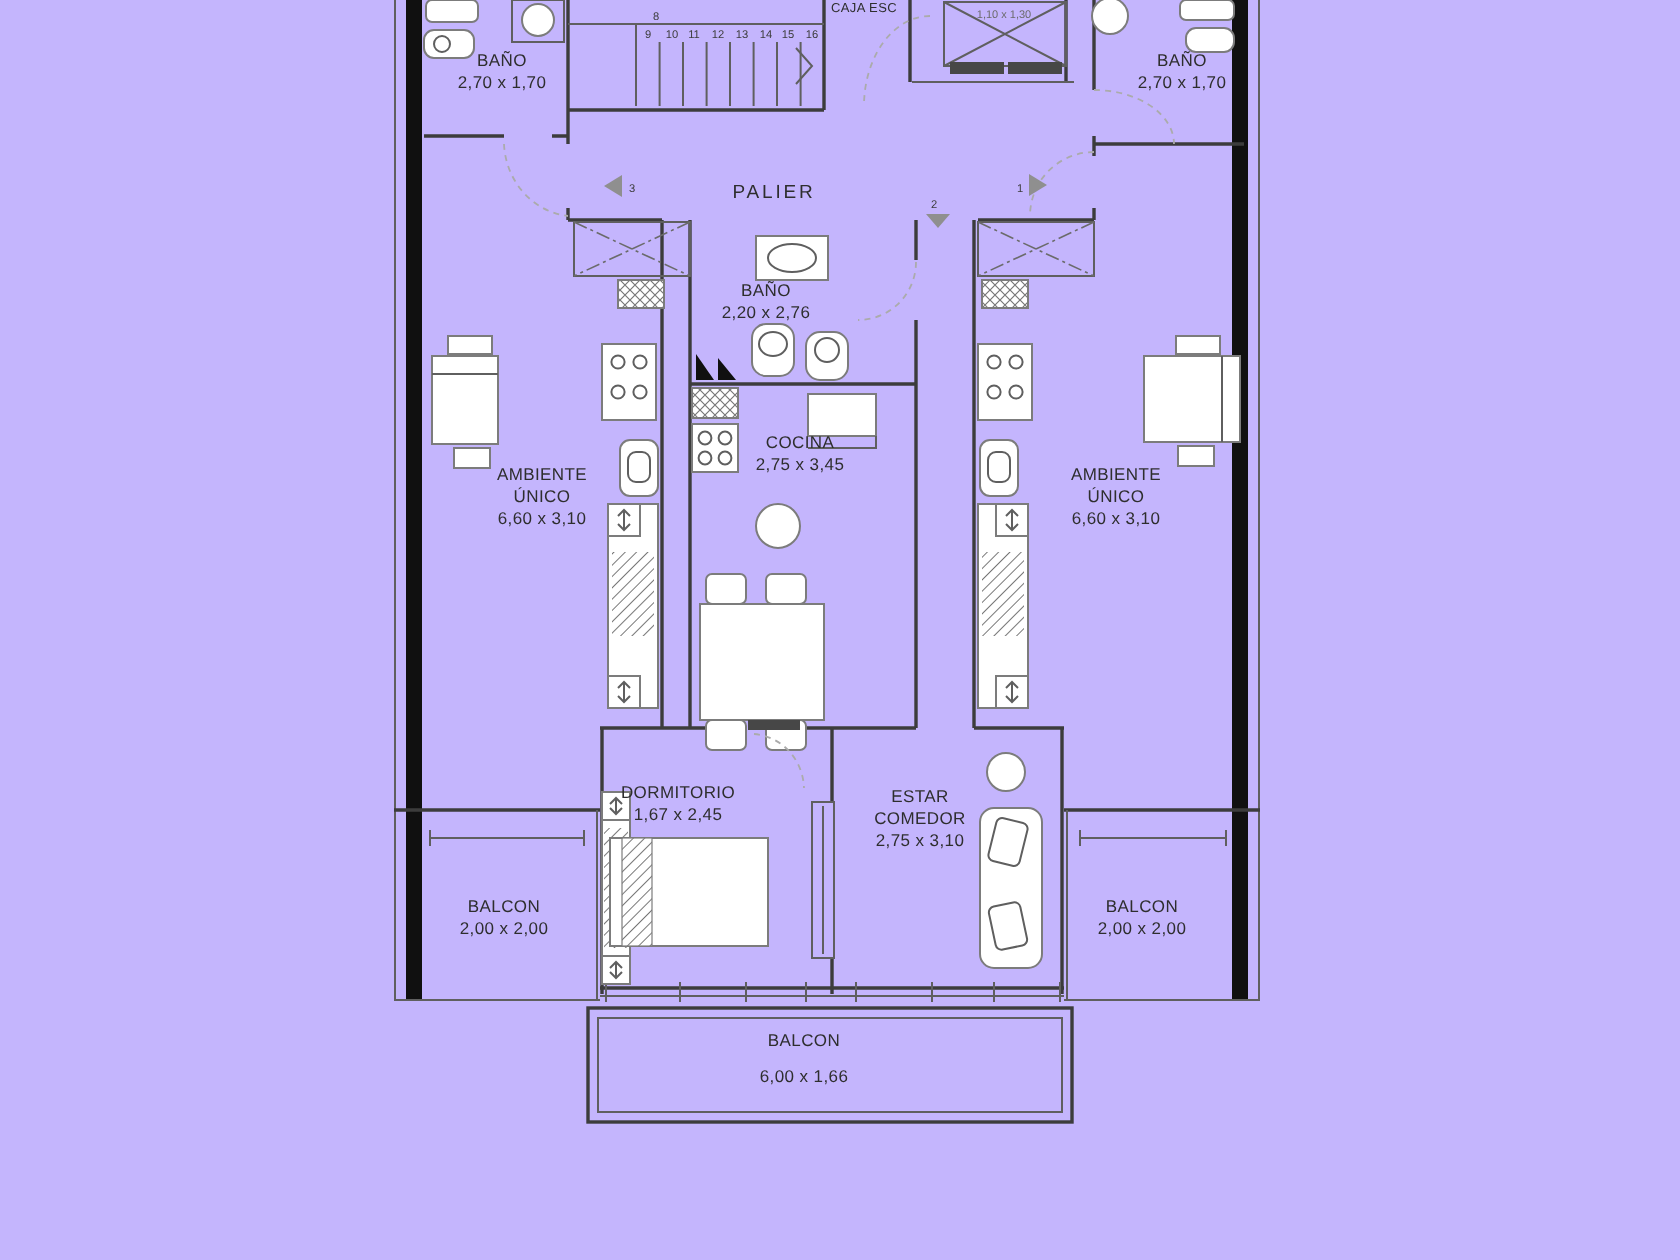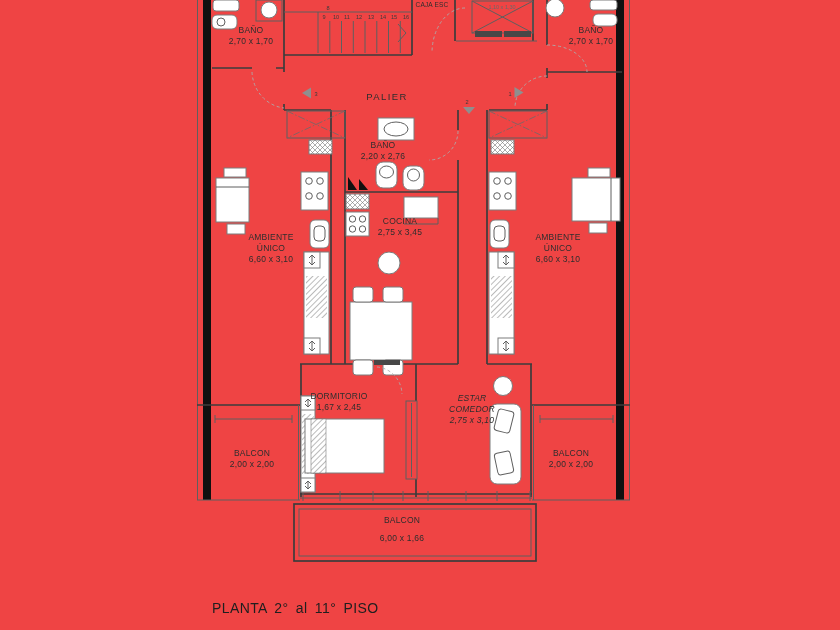--- a/index.html
+++ b/index.html
@@ -1,16 +1,16 @@
 <!DOCTYPE html>
 <html><head>
 <meta charset="utf-8">
 <style>
   html,body{margin:0;padding:0;background:#fff;}
-  .page{position:relative;width:840px;height:630px;background:#ef4444;overflow:hidden;
+  .page{position:relative;width:840px;height:630px;background:#c4b5fd;overflow:hidden;
         font-family:"Liberation Sans",sans-serif;}
   .page svg{position:absolute;left:0;top:0;}
 
   
   .w2{stroke:#3c3c3c;stroke-width:1.7;fill:none;stroke-linecap:butt;}
   .w1{stroke:#5f5f5f;stroke-width:1;fill:none;}
   .fx{stroke:#7c7c7c;stroke-width:1;fill:#fff;}
   .dash{stroke:#ababab;stroke-width:.9;fill:none;stroke-dasharray:3 2.6;}
   .xd{stroke:#6b6b6b;stroke-width:.8;stroke-dasharray:7 2 1.5 2;fill:none;}
   .blk{fill:#101010;}
@@ -261,32 +261,31 @@
   <span class="dm">6,60 x 3,10</span>
 </div>
 <div class="lbl" style="left:521px;top:232px;width:74px;">
   <span class="nm">AMBIENTE ÚNICO</span>
   <span class="dm">6,60 x 3,10</span>
 </div>
 <div class="lbl" style="left:296px;top:391px;width:86px;">
   <span class="nm">DORMITORIO</span>
   <span class="dm">1,67 x 2,45</span>
 </div>
-<div class="lbl" style="left:440px;top:393px;width:64px;font-style:italic;">
+<div class="lbl" style="left:428px;top:393px;width:64px;">
   <span class="nm">ESTAR COMEDOR</span>
   <span class="dm">2,75 x 3,10</span>
 </div>
 <div class="lbl" style="left:211px;top:448px;width:82px;">
   <span class="nm">BALCON</span>
   <span class="dm">2,00 x 2,00</span>
 </div>
 <div class="lbl" style="left:530px;top:448px;width:82px;">
   <span class="nm">BALCON</span>
   <span class="dm">2,00 x 2,00</span>
 </div>
 <div class="lbl" style="left:358px;top:515px;width:88px;">
   <span class="nm">BALCON</span>
   <span class="dm gap">6,00 x 1,66</span>
 </div>
 
-<div class="caption" style="left:212px;top:600px;">PLANTA 2° al 11° PISO</div>
 
 </div>
 
 </body></html>

